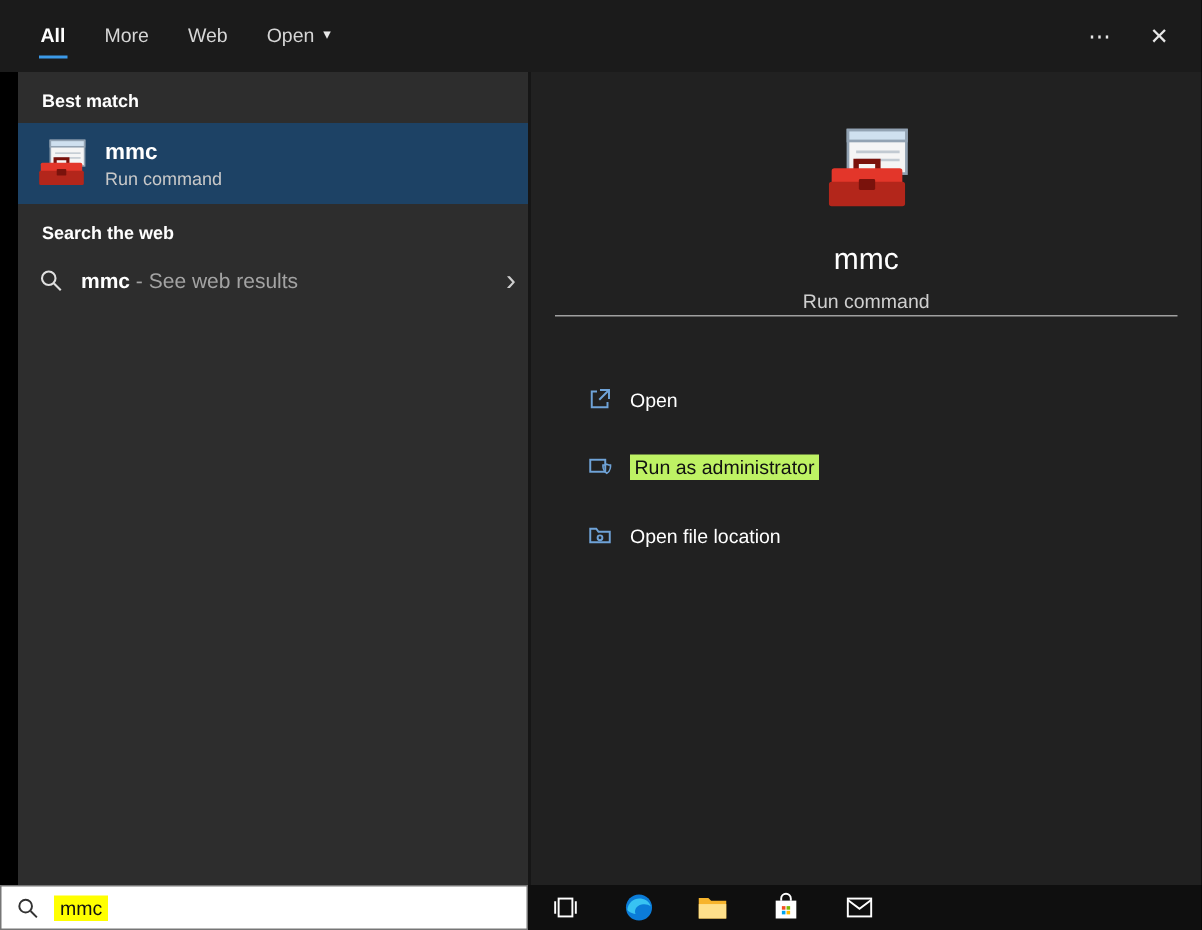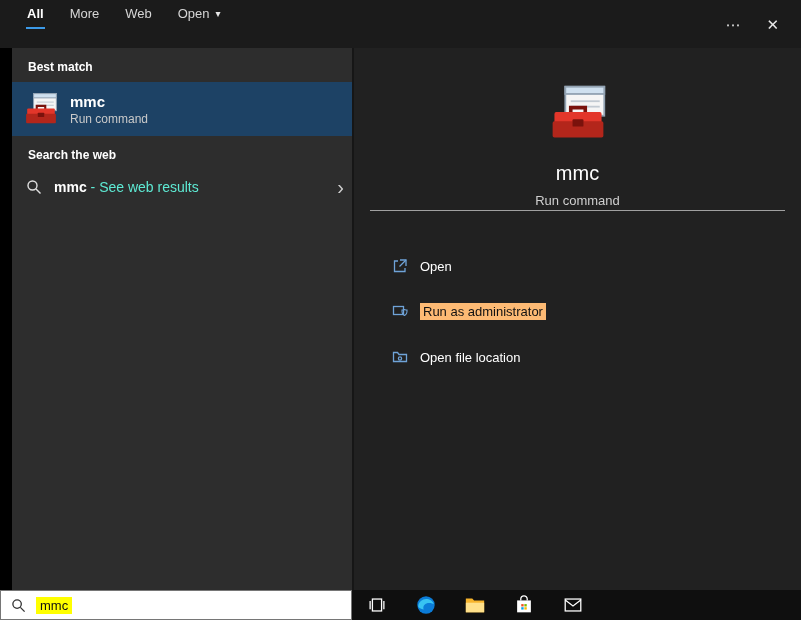--- a/index.html
+++ b/index.html
@@ -11,21 +11,21 @@
     overflow: hidden;
   }
   .stage { position: absolute; inset: 0; width: 801px; height: 620px; }
 
   
   .topbar {
     position: absolute; left: 0; top: 0; width: 801px; height: 48px;
     background: #1b1b1b; display: flex; align-items: stretch; padding: 0 14px;
   }
   .tab {
-    display: flex; align-items: flex-start; margin: 0 12px; cursor: default;
+    display: flex; align-items: center; margin: 0 12px; cursor: default;
     font-size: 13px; color: #d6d6d6;
   }
   .tab .tab-inner { padding: 6px 1px; border-bottom: 2px solid transparent; display:flex; align-items:center; gap:6px;}
   .tab.selected { color: #ffffff; font-weight: bold; }
   .tab.selected .tab-inner { border-bottom-color: #3c9ae8; }
   .caret { font-size: 10px; color: #e8e8e8; }
   .topbar-right { margin-left: auto; display: flex; align-items: center; gap: 26px; padding-right: 8px; }
   .topbar-btn { color: #e8e8e8; font-size: 15px; line-height: 1; cursor: default; }
 
   
@@ -44,41 +44,41 @@
   .mmc-icon-small { width: 34px; height: 34px; flex: 0 0 auto; }
   .bm-text { display: flex; flex-direction: column; gap: 2px; }
   .bm-title { color: #ffffff; font-size: 15px; font-weight: bold; }
   .bm-sub { color: #c9c9c9; font-size: 12px; }
   .web-header { }
   .web-row {
     height: 34px; display: flex; align-items: center; padding: 0 14px; gap: 12px;
     color: #eaeaea; font-size: 14px;
   }
   .web-query { font-weight: bold; color: #ffffff; }
-  .web-suffix { color: #5eead4; }
+  .web-suffix { color: #a3a3a3; }
   .web-chevron { margin-left: auto; color: #cfcfcf; font-size: 20px; line-height: 1; padding-right: 6px;}
   .search-glyph-left { width: 16px; height: 16px; flex: 0 0 auto; }
 
   
   .right-panel {
     position: absolute; left: 352px; top: 48px; width: 449px; height: 542px;
     background: #212121; border-left: 2px solid #161616;
   }
   .preview-top { display: flex; flex-direction: column; align-items: center; padding-top: 36px; }
   .mmc-icon-big { width: 58px; height: 58px; }
   .preview-title { color: #ffffff; font-size: 20px; margin-top: 20px; }
   .preview-sub { color: #cfcfcf; font-size: 13px; margin-top: 8px; }
   .divider { position: absolute; left: 16px; right: 16px; top: 162px; height: 1px; background: #a0a0a0; }
   .actions { position: absolute; left: 0; right: 0; top: 180px; padding: 8px 0; }
   .action-row {
     display: flex; align-items: center; gap: 12px;
     padding: 7px 0 7px 38px; font-size: 13px; color: #ffffff; margin-top: 15px;
   }
   .action-icon { width: 16px; height: 16px; flex: 0 0 auto; }
-  .action-label.highlight { background: #fdba74; color: #111111; padding: 1px 3px; }
+  .action-label.highlight { background: #bef264; color: #111111; padding: 1px 3px; }
 
   
   .search-box {
     position: absolute; left: 0; top: 590px; width: 352px; height: 30px;
     background: #ffffff; border: 1px solid #767676;
     display: flex; align-items: center; gap: 10px; padding: 0 10px;
   }
   .search-glyph-dark { width: 15px; height: 15px; }
   .search-value { font-size: 13px; color: #111111; background: #ffff00; padding: 1px 4px; }
 

